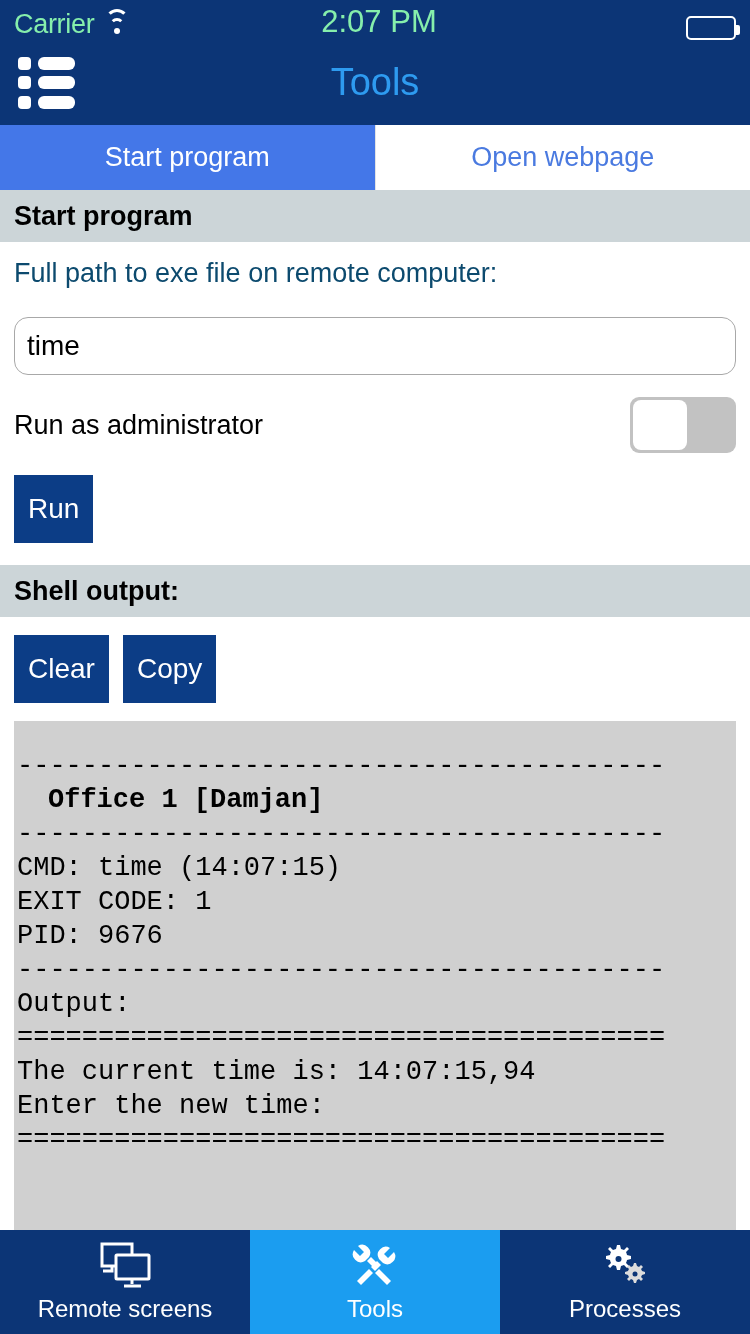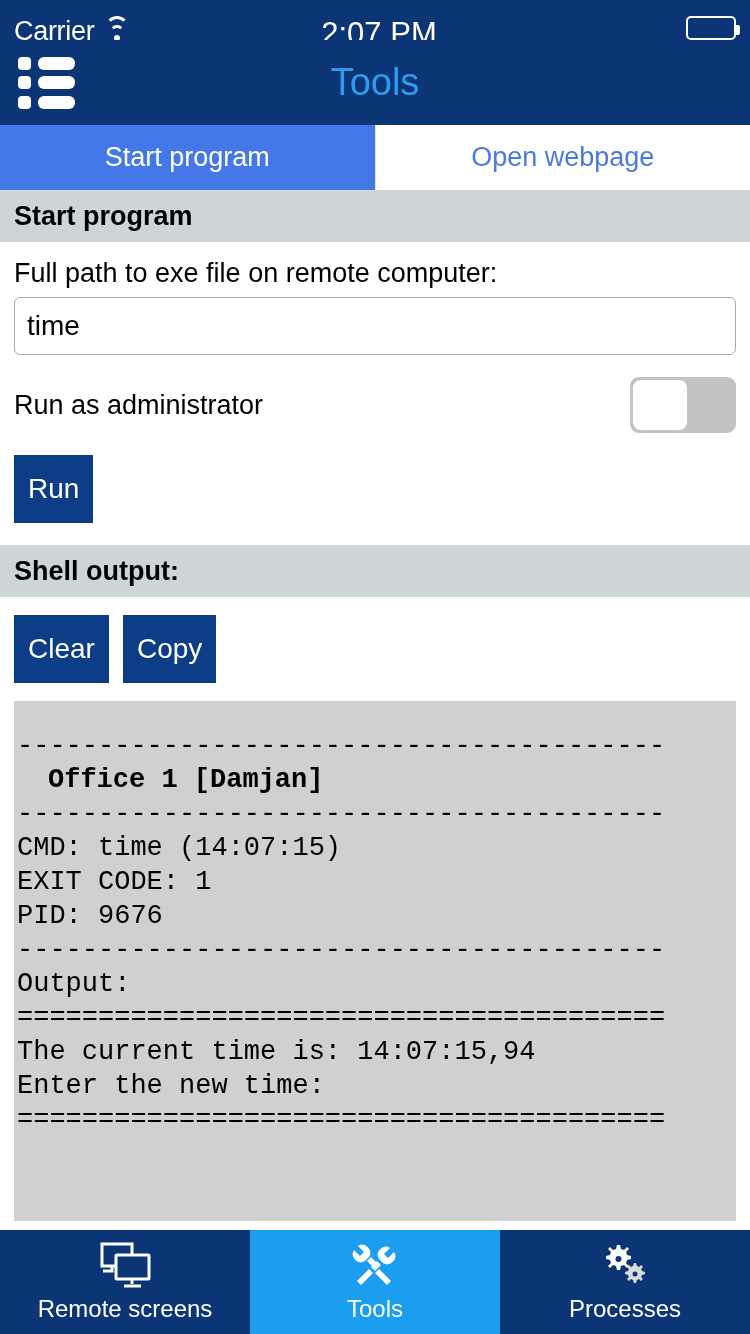--- a/index.html
+++ b/index.html
@@ -6,23 +6,23 @@
   html,body { width:750px; height:1334px; }
   body {
     font-family:"Liberation Sans", sans-serif;
     background:#ffffff;
     overflow:hidden;
     position:relative;
   }
 
   
   .status-bar{
-    height:40px; background:#0c3576; color:#ffffff;
-    display:flex; align-items:flex-start; position:relative;
-    padding:16px 14px;
+    height:40px; background:#0c3576; color:#86efac;
+    display:flex; align-items:flex-end; position:relative;
+    padding:0 14px;
   }
   .status-left{ display:flex; align-items:center; gap:10px; }
   .carrier{ font-size:27px; letter-spacing:-0.3px; }
   .wifi-icon{ width:26px; height:20px; position:relative; }
   .wifi-icon i{
     position:absolute; left:50%; bottom:2px; transform:translateX(-50%);
     border:3px solid #fff; border-bottom-color:transparent;
     border-left-color:transparent; border-right-color:transparent;
     border-radius:50%;
   }
@@ -74,23 +74,23 @@
   .tab.active{ background:#4477e8; color:#fff; }
 
   
   .section-header{
     background:#ccd5d8; height:52px; display:flex; align-items:center;
     padding:0 14px; font-size:27px; font-weight:bold; color:#000;
   }
 
   
   .form-area{ background:#fff; padding:16px 14px 0 14px; }
-  .field-label{ font-size:27px; color:#000000; margin-bottom:8px; }
+  .field-label{ font-size:27px; color:#0c4a6e; margin-bottom:28px; }
   .text-input{
-    width:100%; height:58px; border:1px solid #a8a8a8; border-radius:6px;
+    width:100%; height:58px; border:1px solid #a8a8a8; border-radius:14px;
     background:#fff; font-size:28px; font-family:"Liberation Sans", sans-serif;
     padding:0 12px; color:#000; outline:none;
   }
   .toggle-row{
     display:flex; align-items:center; justify-content:space-between;
     margin-top:22px; height:56px;
   }
   .toggle-label{ font-size:27px; color:#000; }
   .toggle{
     width:106px; height:56px; background:#c2c2c2; border-radius:9px;

